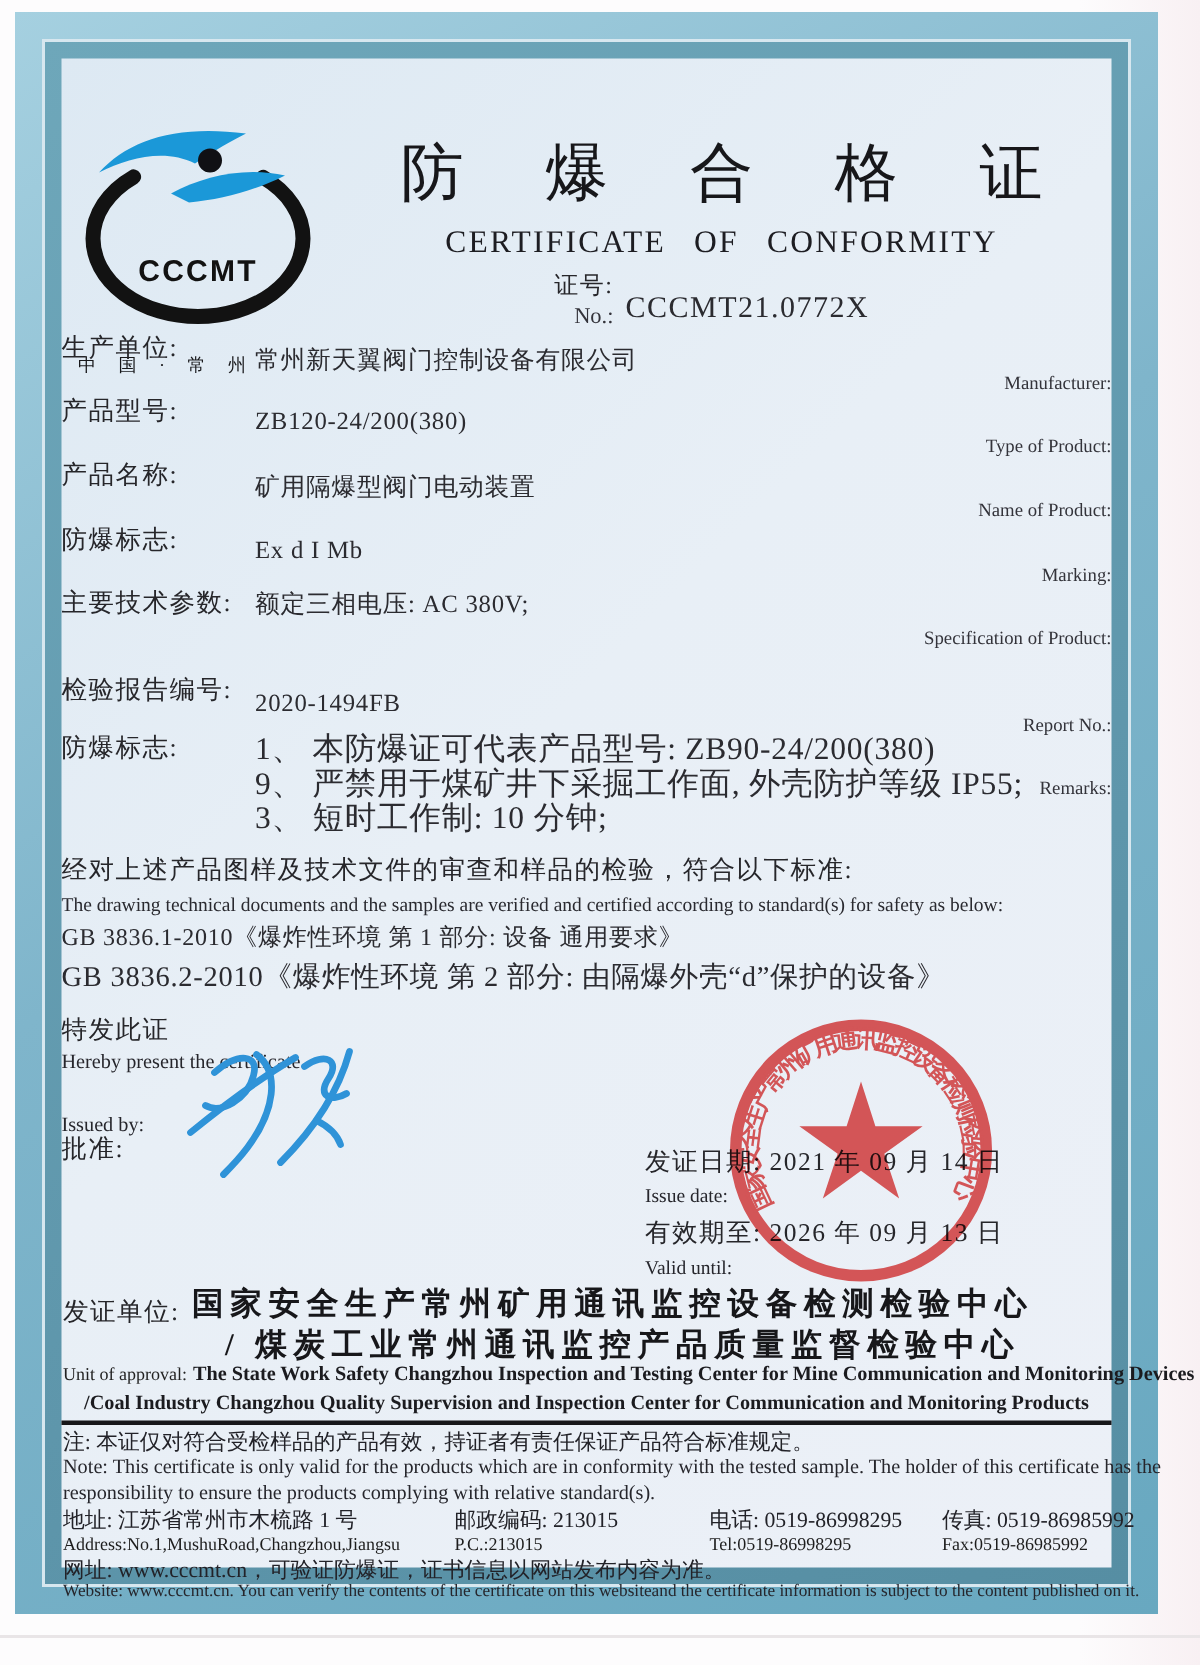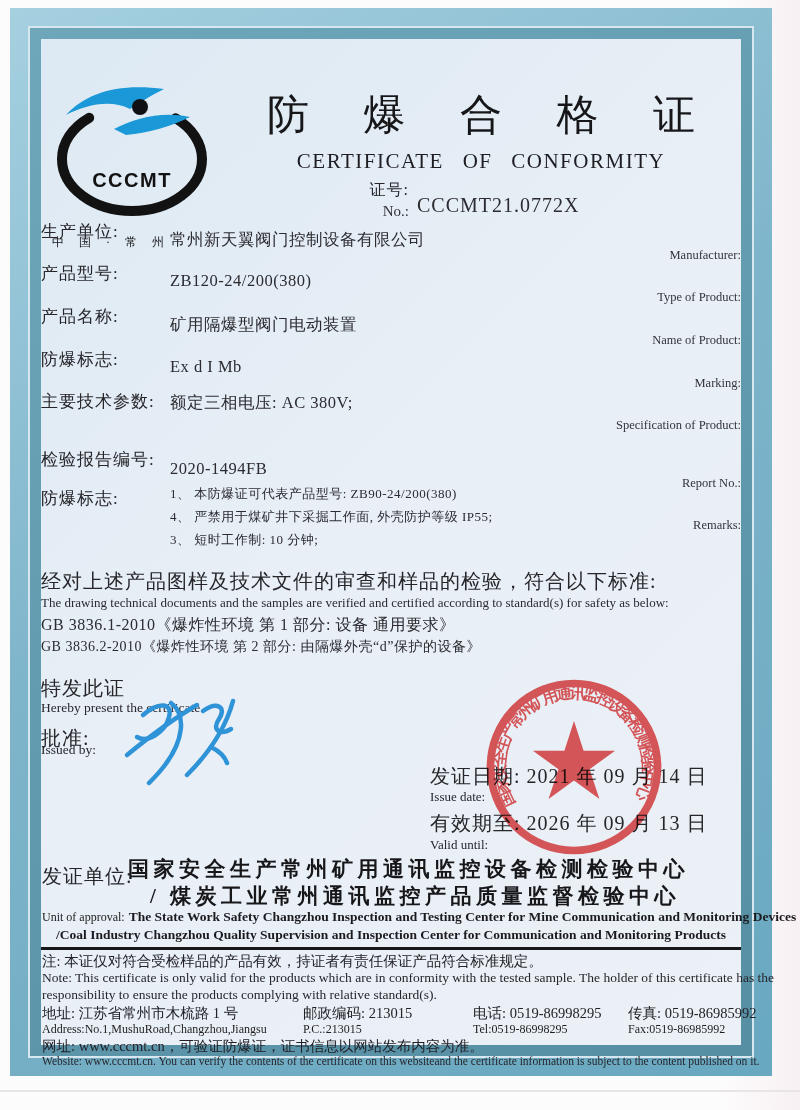--- a/index.html
+++ b/index.html
@@ -9,23 +9,23 @@
     font-family:"Liberation Serif","DejaVu Serif",serif;color:#1d1d1d;
     -webkit-font-smoothing:antialiased;
   }
   .frame1{position:absolute;left:10px;top:8px;width:762px;height:1068px;
     background:linear-gradient(150deg,#a5d0e0 0%,#7fb5cb 45%,#68a8c0 100%);}
   .frame2{position:absolute;inset:18px;background:#d7e7ef;}
   .frame3{position:absolute;inset:2px;background:linear-gradient(150deg,#6ea7ba 0%,#5f97ac 60%,#568ea3 100%);}
   .content{position:absolute;inset:11px;
     background:linear-gradient(135deg,#dde9f3 0%,#e8eff6 45%,#ecf0f7 100%);}
   .abs{position:absolute;}
-  .cn-label{font-size:20px;color:#26262a;letter-spacing:1px;}
+  .cn-label{font-size:17px;color:#26262a;letter-spacing:1px;}
   .en-label{font-size:12.5px;color:#33333a;}
-  .val{font-size:13px;color:#2b2b30;letter-spacing:.5px;white-space:nowrap;}
+  .val{font-size:21px;color:#2b2b30;letter-spacing:.5px;white-space:nowrap;}
   .row{position:absolute;left:0;width:100%;height:42px;}
   .row .cn{font-size:17px;color:#26262a;letter-spacing:1px;}
   .row .en{font-size:12.5px;color:#33333a;margin-top:5px;text-align:right;}
   .row .v{position:absolute;left:129px;top:9px;font-size:16.5px;color:#2b2b30;letter-spacing:.5px;white-space:nowrap;}
   .title-cn{font-size:42px;font-weight:500;letter-spacing:22px;color:#17171a;text-align:center;white-space:nowrap;}
   .title-en{font-size:21px;font-weight:500;letter-spacing:1.5px;word-spacing:12px;color:#1d1d22;text-align:center;}
   .bold-cn{font-weight:700;font-size:21px;letter-spacing:4.5px;color:#17171a;white-space:nowrap;}
   .bold-en{font-weight:700;font-size:13.5px;color:#1b1b1f;white-space:nowrap;}
   .small-note{font-size:14.5px;color:#222228;}
   .small-note-en{font-size:13.5px;color:#26262c;}
@@ -95,31 +95,31 @@
       <div class="cn">检验报告编号:</div>
       <div class="en">Report No.:</div>
       <div class="v" style="top:11px">2020-1494FB</div>
     </div>
 
     <div class="row" style="top:448px;height:70px;">
       <div class="cn">防爆标志:</div>
       <div class="en" style="margin-top:8px;">Remarks:</div>
     </div>
     <div class="abs val" style="left:129px;top:446px;">1、 本防爆证可代表产品型号: ZB90-24/200(380)</div>
-    <div class="abs val" style="left:129px;top:469px;">4、 严禁用于煤矿井下采掘工作面, 外壳防护等级 IP55;</div>
+    <div class="abs val" style="left:129px;top:469px;">9、 严禁用于煤矿井下采掘工作面, 外壳防护等级 IP55;</div>
     <div class="abs val" style="left:129px;top:492px;">3、 短时工作制: 10 分钟;</div>
 
     <div class="abs cn-label" style="left:0;top:529px;white-space:nowrap;">经对上述产品图样及技术文件的审查和样品的检验，符合以下标准:</div>
     <div class="abs" style="left:0;top:556px;font-size:13px;white-space:nowrap;color:#2a2a30;">The drawing technical documents and the samples are verified and certified according to standard(s) for safety as below:</div>
     <div class="abs val" style="left:0;top:576px;font-size:16px;">GB 3836.1-2010《爆炸性环境 第 1 部分: 设备 通用要求》</div>
-    <div class="abs val" style="left:0;top:599px;font-size:14px;">GB 3836.2-2010《爆炸性环境 第 2 部分: 由隔爆外壳“d”保护的设备》</div>
+    <div class="abs val" style="left:0;top:599px;font-size:19px;">GB 3836.2-2010《爆炸性环境 第 2 部分: 由隔爆外壳“d”保护的设备》</div>
 
     <div class="abs cn-label" style="left:0;top:636px;">特发此证</div>
     <div class="abs" style="left:0;top:661px;font-size:13.5px;color:#26262c;">Hereby present the certificate</div>
-    <div class="abs cn-label" style="left:0;top:686px;">批准:</div>
+    <div class="abs cn-label" style="left:0;top:715px;">批准:</div>
     <div class="abs" style="left:0;top:703px;font-size:13.5px;color:#26262c;">Issued by:</div>
 
     <svg class="sig" style="left:74px;top:648px;" width="160" height="110" viewBox="0 0 160 110">
       <g fill="none" stroke="#2f93d8" stroke-width="4.5" stroke-linecap="round">
         <path d="M 28 28 C 44 14, 58 16, 54 30 C 50 46, 32 56, 22 50"></path>
         <path d="M 12 68 C 34 50, 58 32, 82 18"></path>
         <path d="M 56 16 C 72 28, 68 54, 50 78 C 44 86, 38 92, 34 96"></path>
         <path d="M 88 24 C 102 14, 112 20, 104 32 C 96 44, 106 48, 116 42"></path>
         <path d="M 118 14 C 112 36, 98 62, 72 88"></path>
         <path d="M 96 60 C 104 64, 110 70, 112 76"></path>

